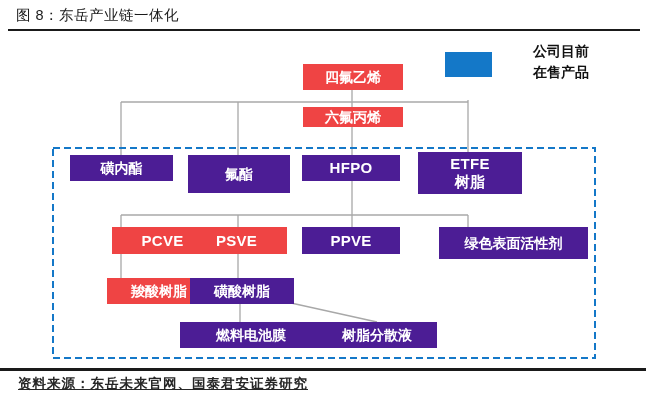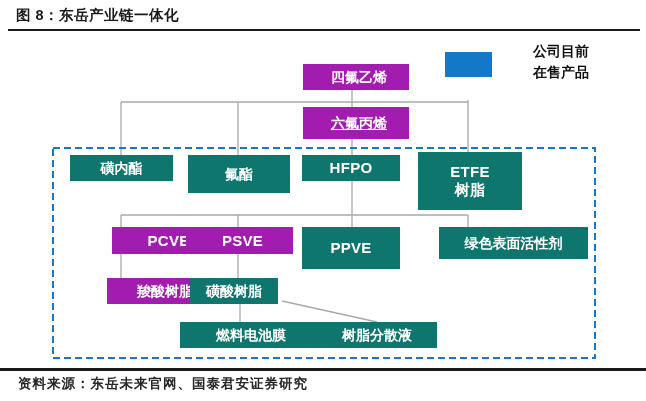--- a/index.html
+++ b/index.html
@@ -2,62 +2,63 @@
 <html><head>
 <meta charset="utf-8">
 <style>
   html,body{margin:0;padding:0;}
   body{
     width:646px;height:401px;position:relative;background:#ffffff;
     font-family:"Liberation Sans", sans-serif;overflow:hidden;
   }
   .figure-title{
     position:absolute;left:16px;top:6px;
-    font-size:14.5px;font-weight:bold;color:#1a1a1a;letter-spacing:.5px;
+    font-size:14.5px;font-weight:normal;color:#1a1a1a;letter-spacing:.5px;
   }
   .title-rule{
     position:absolute;left:8px;top:29px;width:632px;height:2px;background:#1a1a1a;
   }
   .legend-swatch{
     position:absolute;left:445px;top:52px;width:47px;height:25px;background:#1478C8;
   }
   .legend-label{
     position:absolute;left:533px;top:41px;
     font-size:14px;font-weight:bold;color:#111;line-height:21px;white-space:pre-line;
   }
   svg.wires{position:absolute;left:0;top:0;}
   .node{
     position:absolute;display:flex;align-items:center;justify-content:center;
     color:#ffffff;font-weight:bold;text-align:center;white-space:pre-line;
     font-size:14px;line-height:18px;
   }
-  .node.blue{background:#0f766e;}
-  .node.gray{background:#a21caf;padding-left:6px;}
+  .node.blue{background:#4c1d95;}
+  .node.gray{background:#ef4444;}
   .node.latin{font-size:15px;letter-spacing:.3px;}
   .bottom-rule{
     position:absolute;left:0;top:368px;width:646px;height:2.5px;background:#1a1a1a;
   }
   .source-line{
     position:absolute;left:18px;top:375px;
     font-family:"DejaVu Serif", serif;font-size:13.5px;font-weight:bold;color:#262626;
     letter-spacing:1px;
+    text-decoration:underline;
   }
   
   #n-tfe        {left:303px;top:64px; width:100px;height:26px;}
-  #n-hfp        {left:303px;top:107px;width:100px;height:32px;text-decoration:underline;}
+  #n-hfp        {left:303px;top:107px;width:100px;height:20px;}
   #n-sultone    {left:70px; top:155px;width:103px;height:26px;}
   #n-fluoroester{left:188px;top:155px;width:102px;height:38px;}
   #n-hfpo       {left:302px;top:155px;width:98px; height:26px;}
-  #n-etfe       {left:418px;top:152px;width:104px;height:58px;}
+  #n-etfe       {left:418px;top:152px;width:104px;height:42px;}
   #n-pcve       {left:71px; top:227px;width:101px;height:27px;margin-left:41px;}
   #n-psve       {left:186px;top:227px;width:101px;height:27px;}
-  #n-ppve       {left:302px;top:227px;width:98px; height:42px;}
+  #n-ppve       {left:302px;top:227px;width:98px; height:27px;}
   #n-surfactant {left:418px;top:227px;width:149px;height:32px;margin-left:21px;}
   #n-carboxylic {left:68px; top:278px;width:104px;height:26px;margin-left:39px;}
-  #n-sulfonic   {left:190px;top:278px;width:88px;height:26px;}
+  #n-sulfonic   {left:190px;top:278px;width:104px;height:26px;}
   #n-fuelcell   {left:180px;top:322px;width:142px;height:26px;}
   #n-dispersion {left:317px;top:322px;width:120px;height:26px;}
 </style>
 </head>
 <body>
 
 <div class="figure-title">图 8：东岳产业链一体化</div>
 <div class="title-rule"></div>
 
 <div class="legend-swatch"></div>

